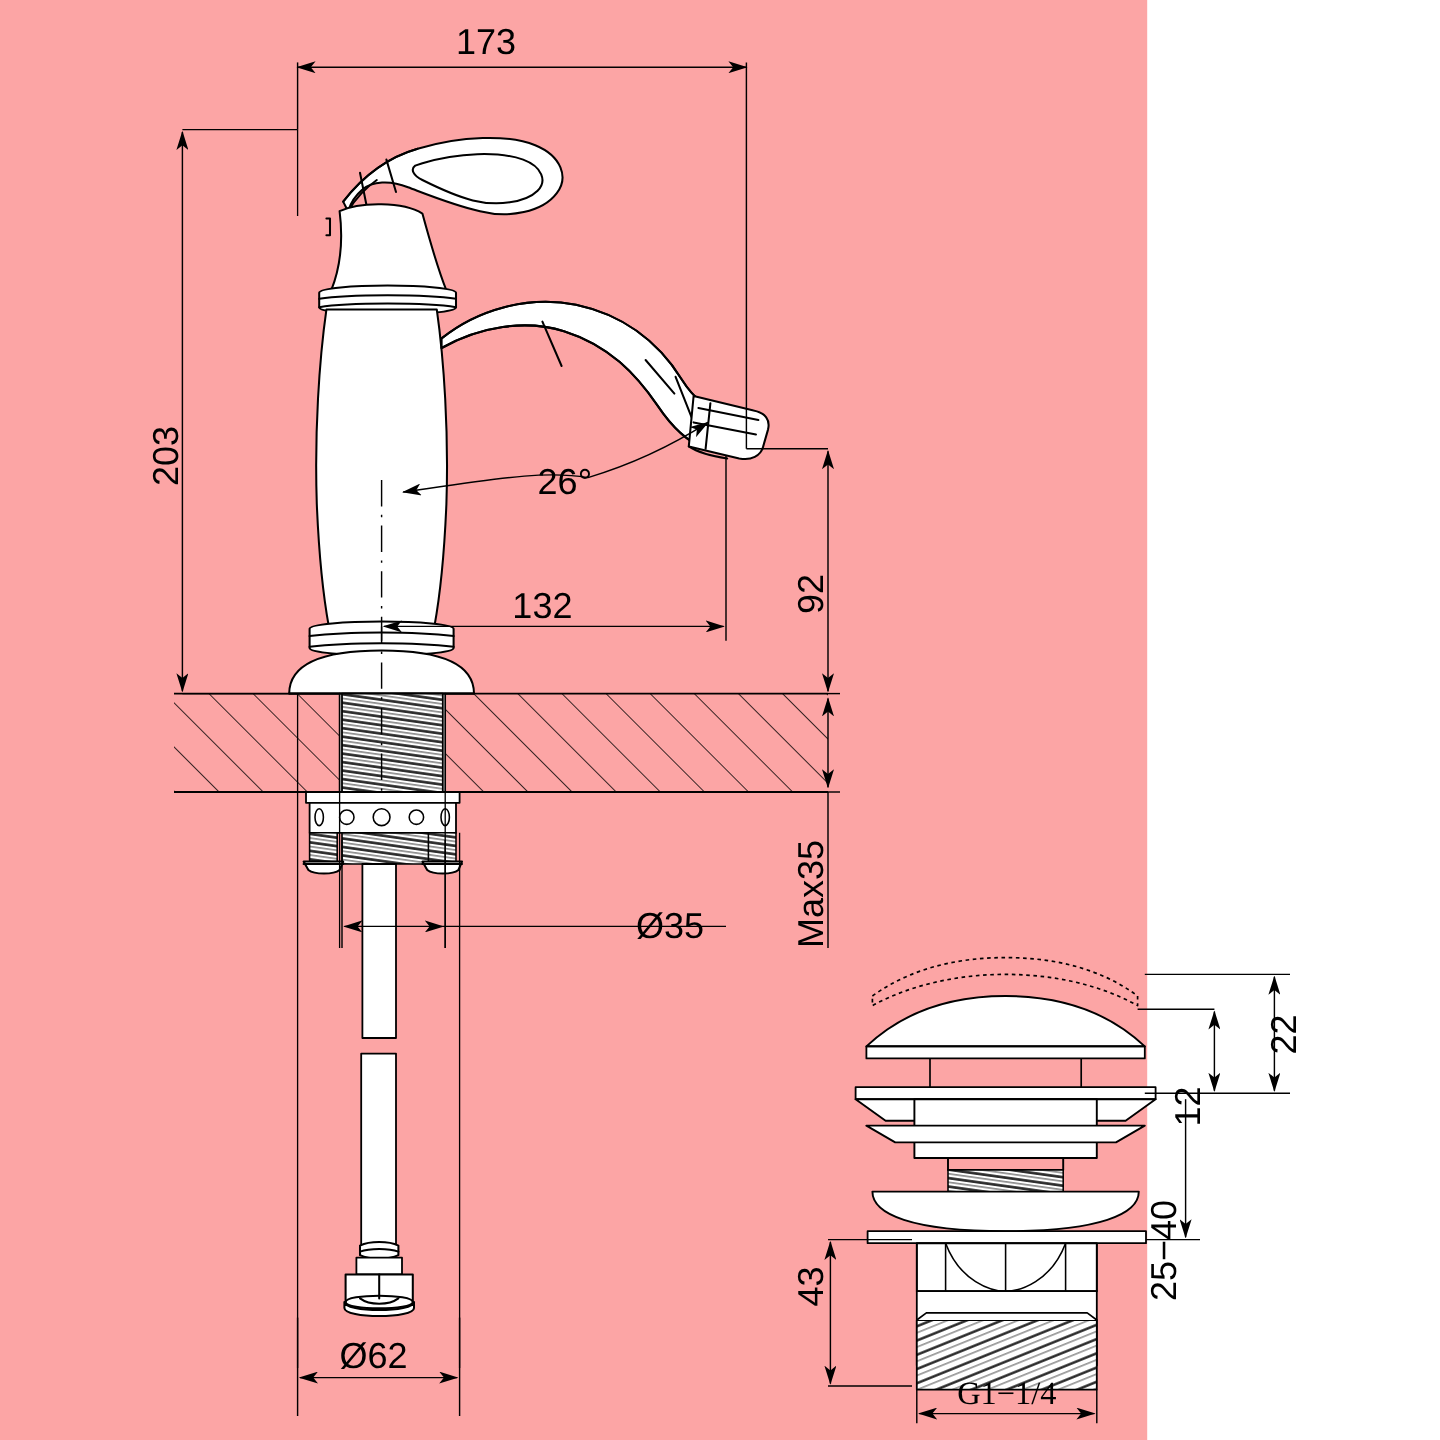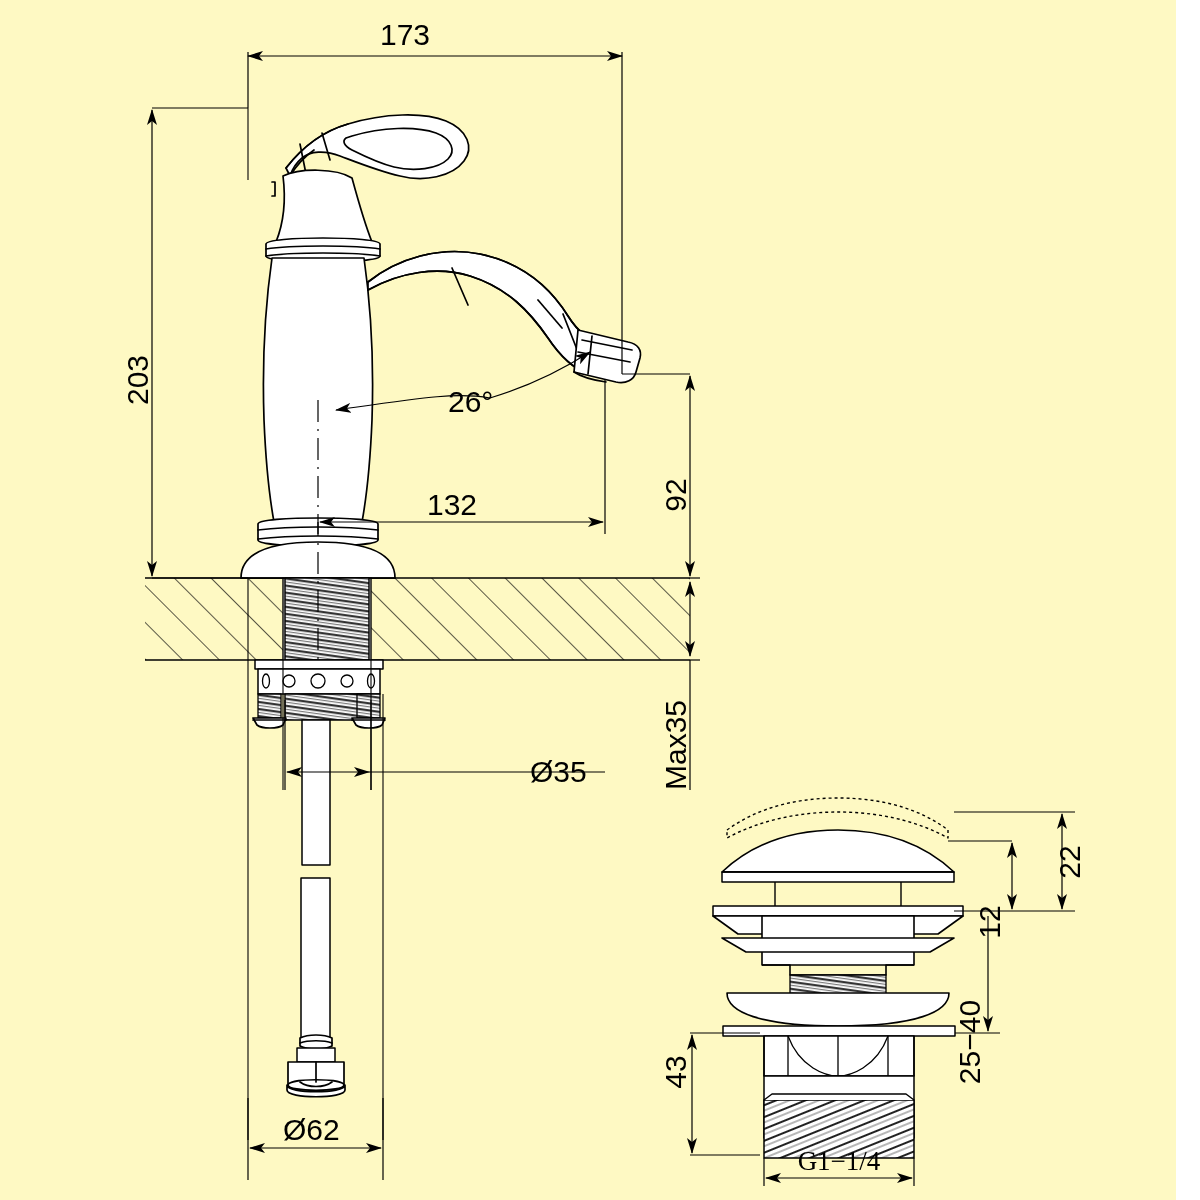--- a/index.html
+++ b/index.html
@@ -1,17 +1,17 @@
 <!DOCTYPE html>
 <html><head>
 <meta charset="utf-8">
 <style>
   html,body{margin:0;padding:0;background:#ffffff;}
   body{width:1200px;height:1200px;font-family:"Liberation Sans",sans-serif;overflow:hidden;}
-  #stage{position:relative;width:1176px;height:1200px;background:#fef9c3;}
+  #stage{position:relative;width:956px;height:1200px;background:#fca5a5;}
   svg{display:block;position:absolute;top:0;left:0;}
   .dimtext{font-family:"Liberation Sans",sans-serif;font-size:30px;fill:#000;}
   .dimtext-v{font-family:"Liberation Sans",sans-serif;font-size:30px;fill:#000;}
   .gtext{font-family:"Liberation Serif",serif;font-size:27px;fill:#000;}
 </style>
 </head>
 <body>
 
 <div id="stage">
 <svg width="1200" height="1200" viewBox="0 0 1200 1200" xmlns="http://www.w3.org/2000/svg">

